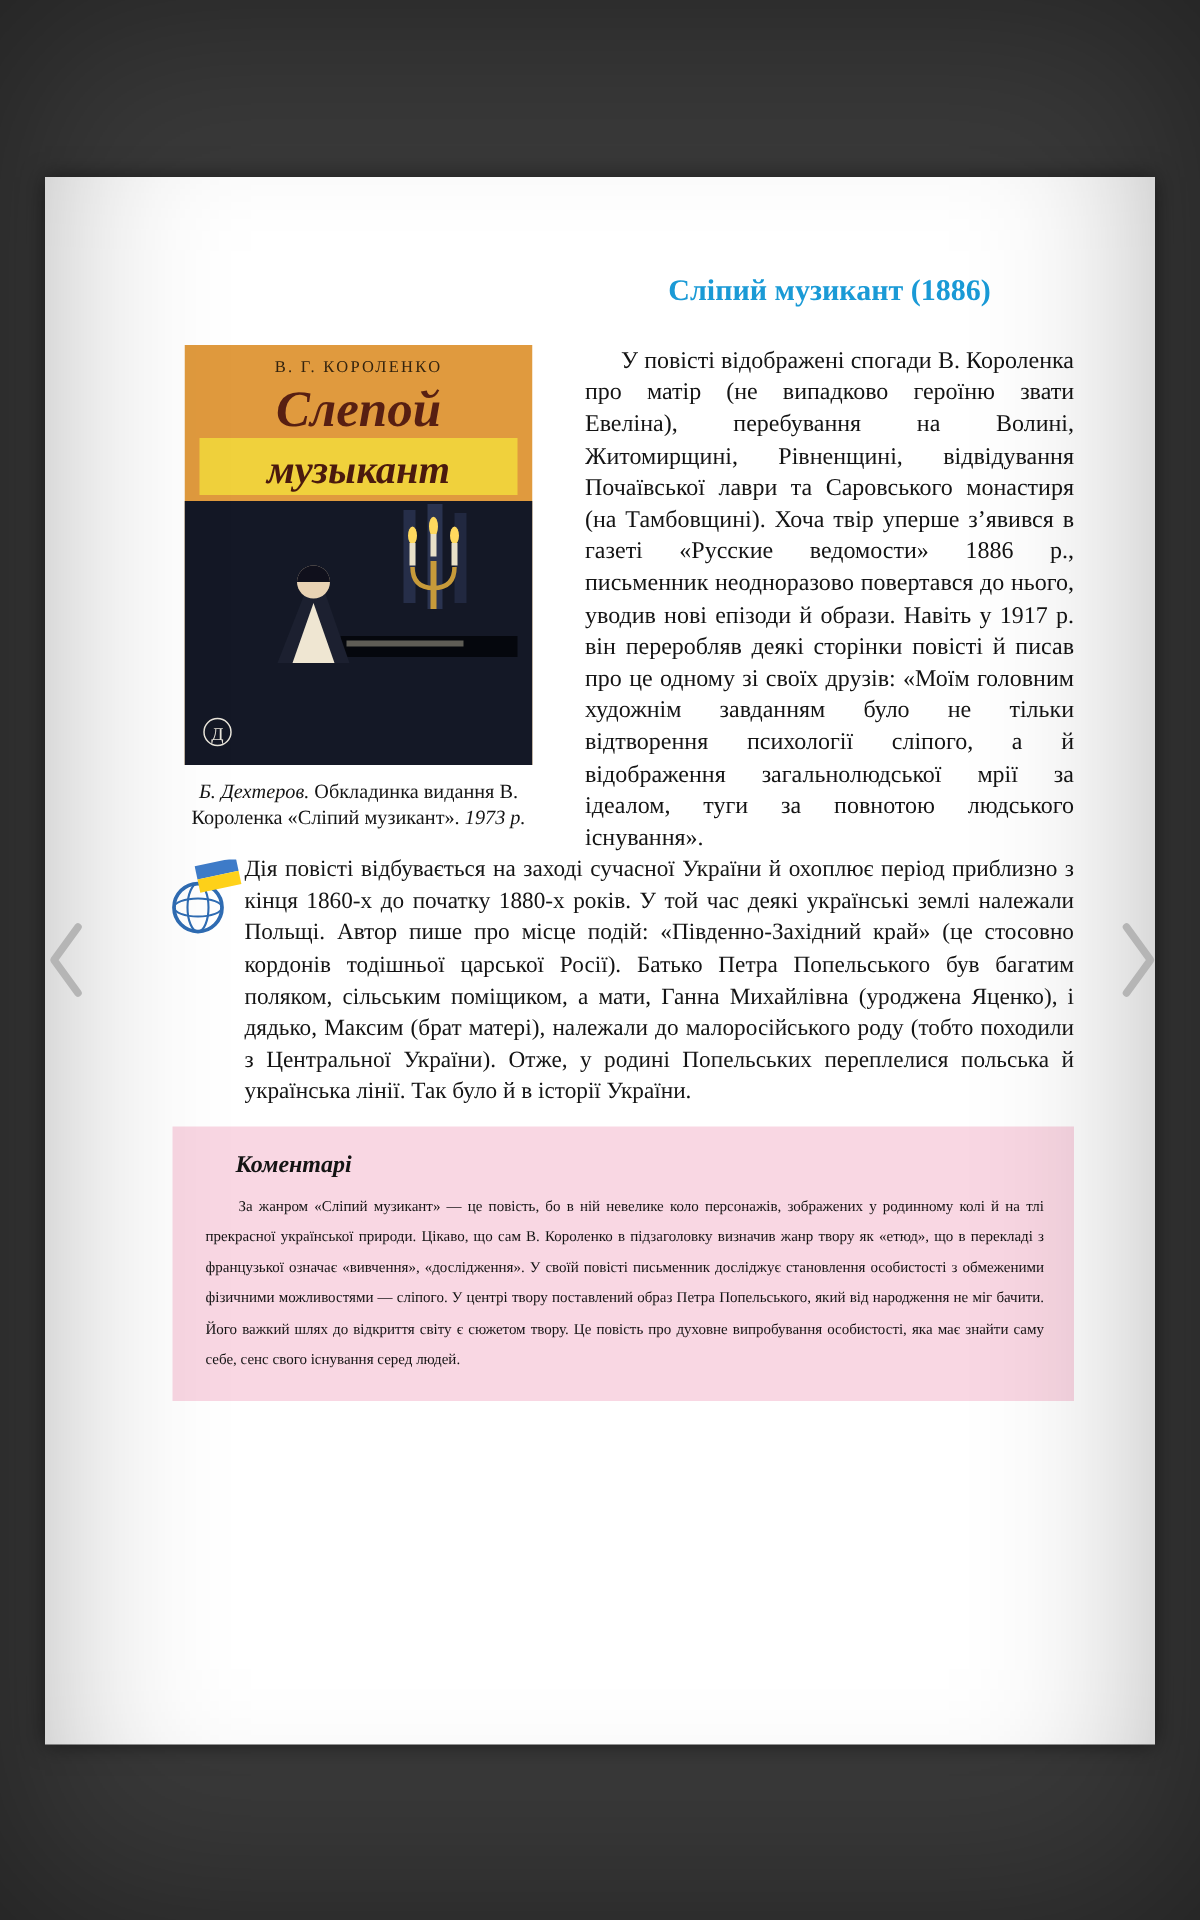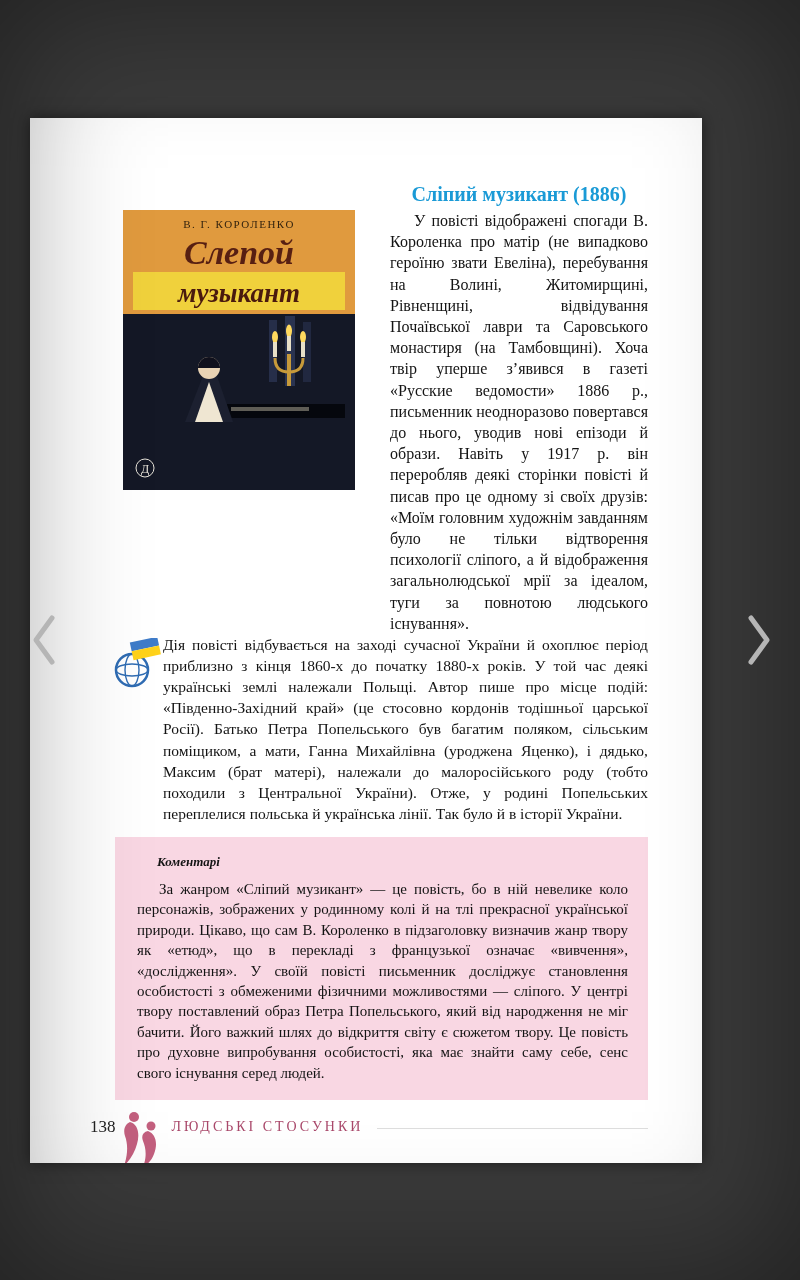--- a/index.html
+++ b/index.html
@@ -6,46 +6,46 @@
   body{
     width:800px;height:1280px;position:relative;overflow:hidden;
     background:#3a3a3a;
     font-family:"Liberation Serif","DejaVu Serif",serif;
   }
   .vignette{
     position:absolute;inset:0;pointer-events:none;z-index:50;
     box-shadow:inset 0 0 140px rgba(0,0,0,0.45);
   }
   .page{
-    position:absolute;left:30px;top:118px;width:672px;height:1045px;
+    position:absolute;left:30px;top:118px;width:740px;height:1045px;
     background:#ffffff;box-sizing:border-box;
     padding:64px 54px 0 60px;overflow:hidden;
     box-shadow:0 0 14px rgba(0,0,0,0.5);
     color:#141414;
   }
   .doc-header{margin-left:300px;text-align:center;}
   .doc-title{color:#1a9ad6;font-weight:bold;font-size:20px;line-height:24px;}
   .doc-subtitle{font-weight:bold;font-size:18px;line-height:22px;margin-top:12px;color:#111;}
-  .columns{display:flex;margin-top:4px;}
+  .columns{display:flex;margin-top:24px;}
   .figure-col{flex:0 0 300px;width:300px;}
   .cover-svg{display:block;margin-left:33px;}
   .caption{width:252px;margin:9px 0 0 23px;text-align:center;font-size:13.5px;line-height:17px;color:#141414;}
   .caption .it{font-style:italic;}
   .text-col{flex:1;font-size:16px;line-height:21.2px;text-align:justify;}
   .text-col p{margin:0;text-indent:24px;}
   .geo{display:flex;}
   .geo-iconbox{flex:0 0 73px;box-sizing:border-box;padding-left:21px;padding-top:4px;}
   .geo-text{flex:1;font-size:15.5px;line-height:21.1px;text-align:justify;}
   .geo-text p{margin:0;}
   .comments{
     margin:13px 0 0 25px;background:#f9d7e3;
     padding:15px 20px 17px 22px;box-sizing:border-box;
   }
-  .comments-heading{font-style:italic;font-weight:bold;font-size:13px;margin:2px 0 9px 20px;}
-  .comments-body{margin:0;font-size:15px;line-height:20.4px;text-align:justify;text-indent:22px;}
+  .comments-heading{font-style:italic;font-weight:bold;font-size:16px;margin:2px 0 9px 20px;}
+  .comments-body{margin:0;font-size:10px;line-height:20.4px;text-align:justify;text-indent:22px;}
   .footer{display:flex;align-items:flex-start;margin-top:10px;}
   .page-num{font-size:17px;color:#222;padding-top:7px;}
   .footer-logo{margin:0 8px 0 2px;line-height:0;}
   .rubric{padding-top:9px;font-size:14px;letter-spacing:3px;color:#a9486a;white-space:nowrap;}
   .footer-line{flex:1;height:1px;background:#dedede;margin:18px 0 0 14px;}
   .nav-btn{
     position:absolute;top:612px;width:26px;height:56px;z-index:60;
     background:none;border:none;padding:0;cursor:pointer;
   }
   .nav-prev{left:31px;}
@@ -90,20 +90,25 @@
           <path d="M62,212 L80,166 L94,166 L110,212 Z" fill="#1c2030"></path>
           <path d="M72,212 L86,172 L100,212 Z" fill="#efe6d2"></path>
           <circle cx="86" cy="158" r="11" fill="#e9d3b4"></circle>
           <path d="M75,158 a11,11 0 0 1 22,0" fill="#10101c"></path>
         </g>
         <g>
           <circle cx="22" cy="258" r="9" fill="none" stroke="#e8e4da" stroke-width="1"></circle>
           <text x="22" y="263" text-anchor="middle" font-size="12" fill="#e8e4da">Д</text>
         </g>
       </svg>
+      <div class="caption">
+        <span class="it">Б. Дехтеров.</span>
+        <span>Обкладинка видання В. Короленка «Сліпий музикант».</span>
+        <span class="it">1973 р.</span>
+      </div>
     </div>
     <div class="text-col">
       <p>У повісті відображені спогади В. Короленка про матір (не випадково героїню звати Евеліна), перебування на Волині, Житомирщині, Рівненщині, відвідування Почаївської лаври та Саровського монастиря (на Тамбовщині). Хоча твір уперше з’явився в газеті «Русские ведомости» 1886 р., письменник неодноразово повертався до нього, уводив нові епізоди й образи. Навіть у 1917 р. він переробляв деякі сторінки повісті й писав про це одному зі своїх друзів: «Моїм головним художнім завданням було не тільки відтворення психології сліпого, а й відображення загальнолюдської мрії за ідеалом, туги за повнотою людського існування».</p>
     </div>
   </div>
 
   <div class="geo">
     <div class="geo-iconbox">
       <svg width="52" height="52" viewBox="0 0 52 52">
         <circle cx="21" cy="32" r="16" fill="#ffffff" stroke="#2f6cb3" stroke-width="2.5"></circle>
@@ -118,35 +123,20 @@
     <div class="geo-text">
       <p>Дія повісті відбувається на заході сучасної України й охоплює період приблизно з кінця 1860-х до початку 1880-х років. У той час деякі українські землі належали Польщі. Автор пише про місце подій: «Південно-Західний край» (це стосовно кордонів тодішньої царської Росії). Батько Петра Попельського був багатим поляком, сільським поміщиком, а мати, Ганна Михайлівна (уроджена Яценко), і дядько, Максим (брат матері), належали до малоросійського роду (тобто походили з Центральної України). Отже, у родині Попельських переплелися польська й українська лінії. Так було й в історії України.</p>
     </div>
   </div>
 
   <div class="comments">
     <div class="comments-heading">Коментарі</div>
     <p class="comments-body">За жанром «Сліпий музикант» — це повість, бо в ній невелике коло персонажів, зображених у родинному колі й на тлі прекрасної української природи. Цікаво, що сам В. Короленко в підзаголовку визначив жанр твору як «етюд», що в перекладі з французької означає «вивчення», «дослідження». У своїй повісті письменник досліджує становлення особистості з обмеженими фізичними можливостями — сліпого. У центрі твору поставлений образ Петра Попельського, який від народження не міг бачити. Його важкий шлях до відкриття світу є сюжетом твору. Це повість про духовне випробування особистості, яка має знайти саму себе, сенс свого існування серед людей.</p>
   </div>
 
-  <div class="footer">
-    <span class="page-num">138</span>
-    <span class="footer-logo">
-      <svg width="46" height="58" viewBox="0 0 46 58">
-        <g fill="#c4607f">
-          <circle cx="16" cy="7" r="5"></circle>
-          <path d="M12,12 C20,14 22,24 19,34 C17,42 12,50 6,56 C10,44 10,34 7,26 C5,20 7,14 12,12 Z"></path>
-          <circle cx="33" cy="16" r="4.5"></circle>
-          <path d="M30,21 C38,24 40,34 36,44 C34,50 30,54 25,57 C29,47 28,38 25,31 C23,26 25,22 30,21 Z"></path>
-        </g>
-      </svg>
-    </span>
-    <span class="rubric">ЛЮДСЬКІ СТОСУНКИ</span>
-    <span class="footer-line"></span>
-  </div>
 
 </div>
 
 <button class="nav-btn nav-prev" aria-label="previous page">
   <svg width="26" height="56" viewBox="0 0 26 56">
     <polyline points="21,6 5,28 21,50" fill="none" stroke="#b5b5b5" stroke-width="5" stroke-linecap="round" stroke-linejoin="round"></polyline>
   </svg>
 </button>
 <button class="nav-btn nav-next" aria-label="next page">
   <svg width="26" height="56" viewBox="0 0 26 56">

